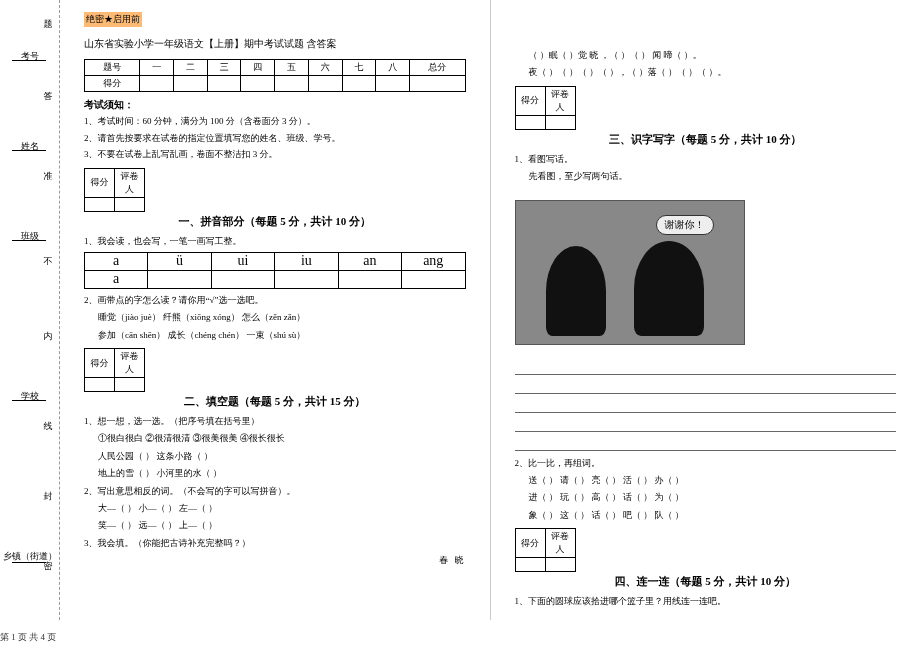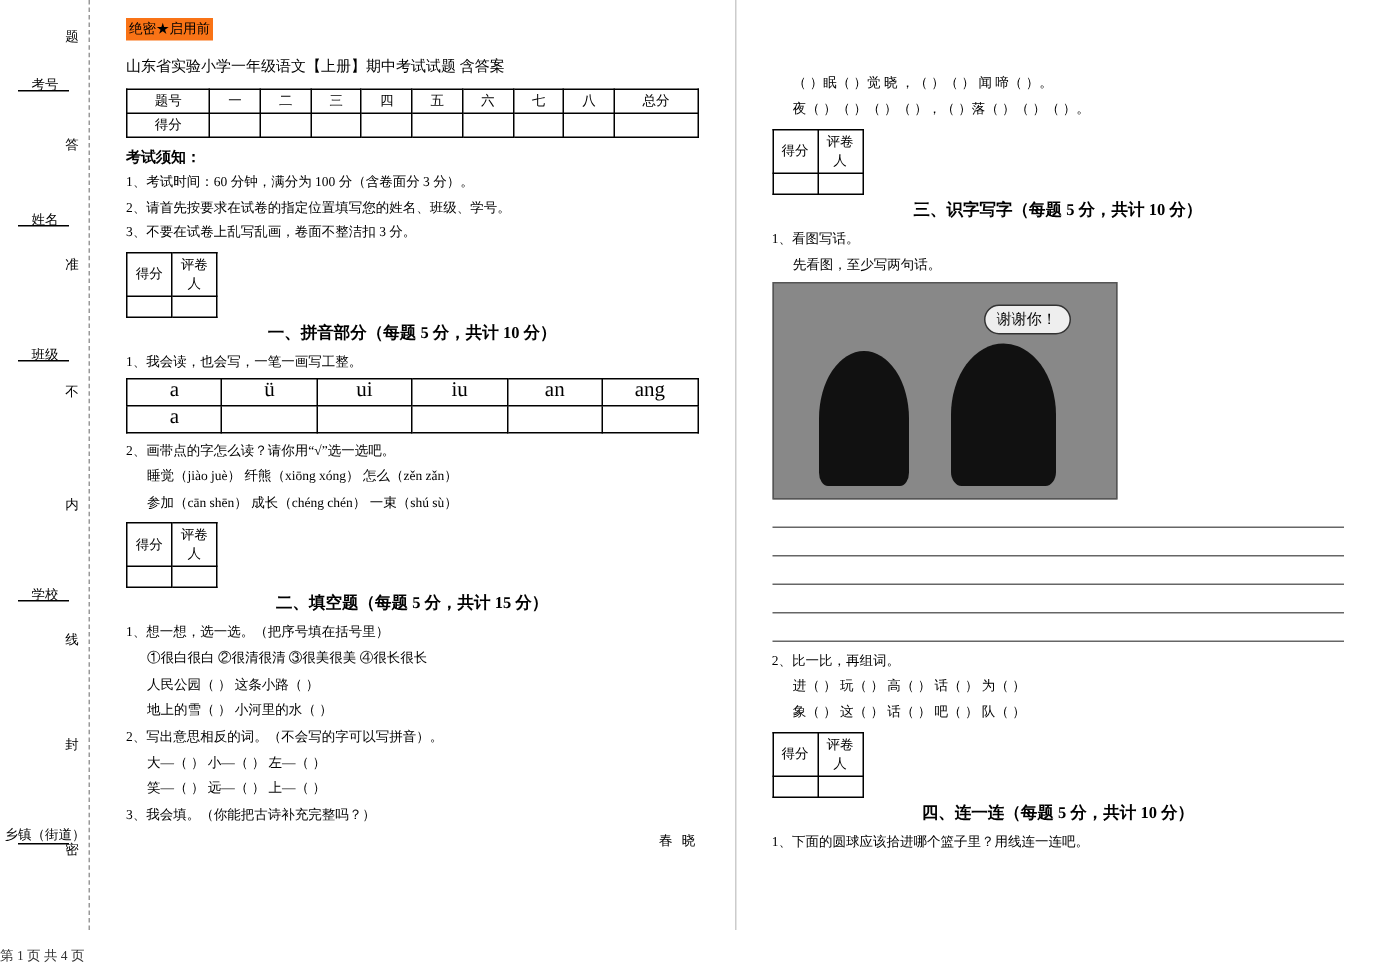--- a/index.html
+++ b/index.html
@@ -37,21 +37,21 @@
       width: 34px;
       left: 12px;
     }
     .col {
       flex: 1;
       padding: 12px 24px 6px 24px;
       position: relative;
     }
     .col-left { border-right: 1px solid #ccc; }
     .secret-badge {
-      background: #f97316;
+      background: #fdba74;
       display: inline-block;
       padding: 1px 2px;
       font-size: 9px;
       margin-bottom: 4px;
     }
     .title {
       font-weight: normal;
       font-size: 10px;
       margin: 6px 0 8px;
     }
@@ -116,21 +116,21 @@
     .wideline {
       border-bottom: 1px solid #666;
       height: 14px;
       margin: 5px 0;
     }
     .illus {
       width: 230px;
       height: 145px;
       background: #888;
       position: relative;
-      margin: 4px 0;
+      margin: 16px 0;
       border: 1px solid #555;
     }
     .illus .bubble {
       position: absolute;
       background: #eee;
       border: 1px solid #333;
       border-radius: 10px;
       padding: 2px 8px;
       font-size: 10px;
       top: 14px;
@@ -316,20 +316,21 @@
       <div class="kid" style="width:70px;height:95px;right:40px;bottom:8px"></div>
     </div>
 
     <div class="wideline"></div>
     <div class="wideline"></div>
     <div class="wideline"></div>
     <div class="wideline"></div>
     <div class="wideline"></div>
 
     <div class="qline">2、比一比，再组词。</div>
+    <div class="qline indent">送（     ）   请（     ）   亮（     ）   活（     ）   办（     ）</div>
     <div class="qline indent">进（     ）   玩（     ）   高（     ）   话（     ）   为（     ）</div>
     <div class="qline indent">象（     ）   这（     ）   话（     ）   吧（     ）   队（     ）</div>
 
     <table class="scorebox">
       <tbody>
           <tr>
             <td>得分</td>
             <td>评卷人</td>
           </tr>
       <tr>

